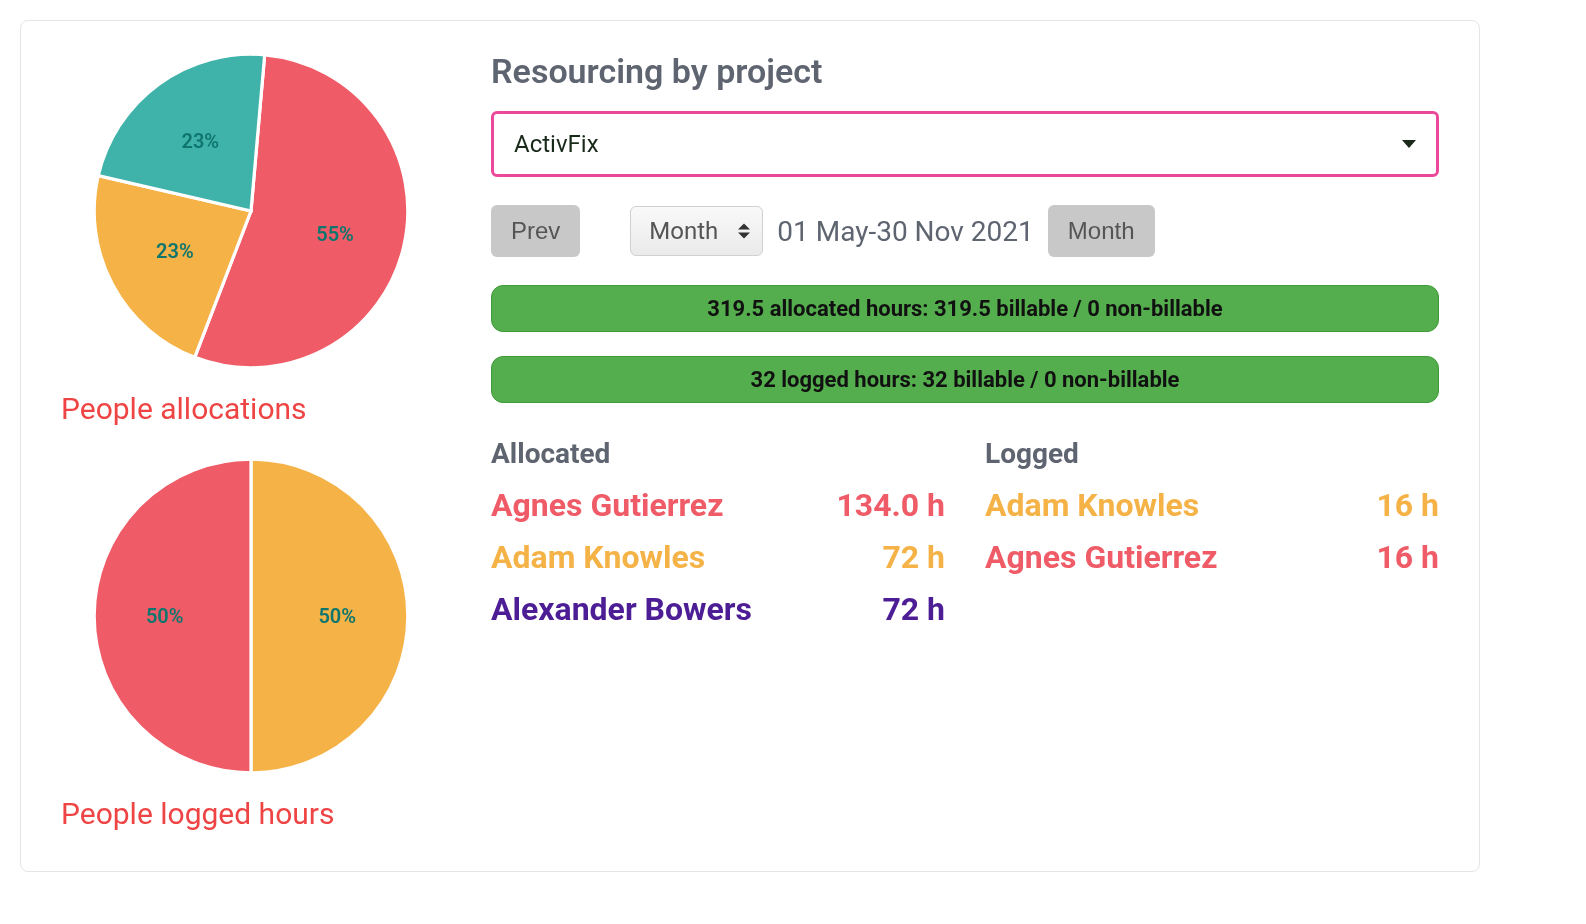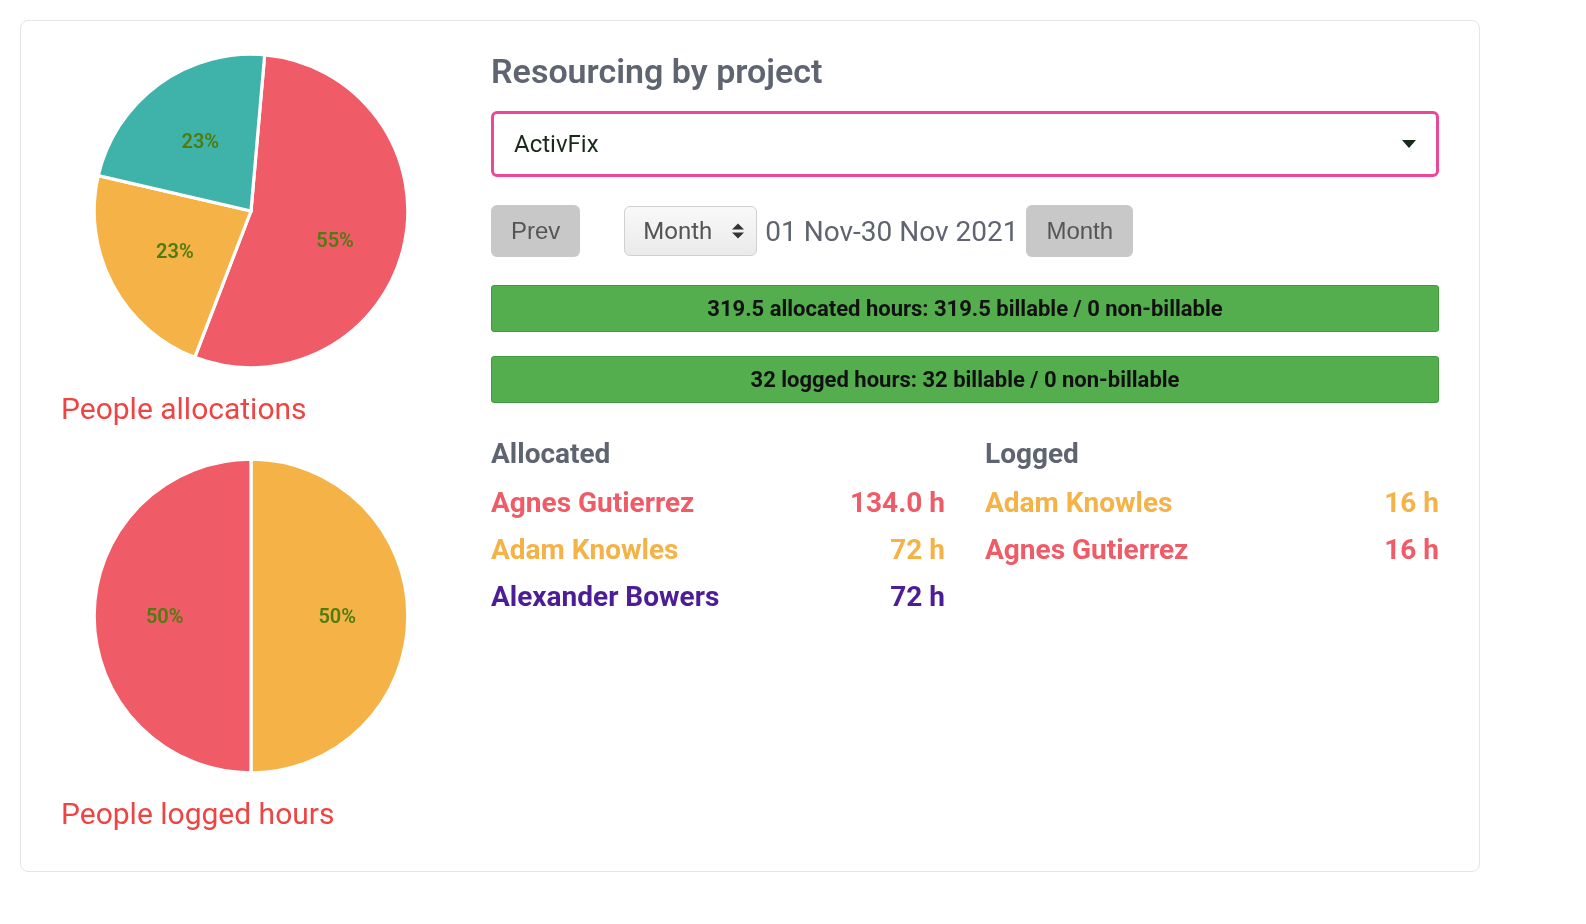--- a/index.html
+++ b/index.html
@@ -19,21 +19,21 @@
   .left-col {
     flex: 0 0 380px;
     display: flex;
     flex-direction: column;
     gap: 30px;
   }
   .pie-block { display: flex; flex-direction: column; align-items: flex-start; }
   .pie-wrap { position: relative; width: 320px; height: 320px; margin-left: 30px; }
   .pie-label {
     position: absolute;
-    color: #4d7c0f;
+    color: #0f766e;
     font-weight: 600;
     font-size: 20px;
     transform: translate(-50%, -50%);
     white-space: nowrap;
   }
   .chart-caption {
     font-size: 30px;
     color: #ef4444;
     margin-top: 20px;
     font-weight: 400;
@@ -56,21 +56,21 @@
     margin-bottom: 28px;
   }
   .project-select span { font-size: 24px; color: #1a2a1a; }
   .caret-down {
     width: 0; height: 0;
     border-left: 7px solid transparent;
     border-right: 7px solid transparent;
     border-top: 8px solid #1a2a1a;
   }
   .nav-row {
-    display: flex; align-items: center; gap: 8px;
+    display: flex; align-items: center; gap: 14px;
     margin-bottom: 28px;
   }
   .btn-grey {
     background: #c8c8c8;
     color: #555;
     font-size: 24px;
     padding: 12px 20px;
     border: none;
     border-radius: 6px;
     cursor: pointer;
@@ -90,48 +90,48 @@
     position: absolute; right: 12px; top: 50%; transform: translateY(-50%);
     display: flex; flex-direction: column; gap: 3px;
   }
   .stepper .up, .stepper .down { width:0; height:0; border-left:6px solid transparent; border-right:6px solid transparent; }
   .stepper .up { border-bottom:6px solid #333; }
   .stepper .down { border-top:6px solid #333; }
   .date-range { font-size: 28px; color: #5f6570; }
   .green-bar {
     background: #54ae4d;
     border: 1px solid #3f9a3b;
-    border-radius: 3px;
+    border-radius: 12px;
     text-align: center;
     color: #111;
     font-weight: 700;
     font-size: 22px;
     padding: 10px 0;
     margin-bottom: 24px;
   }
   .cols { display: flex; gap: 40px; margin-top: 10px;}
   .col { flex: 1; }
   .col-heading { font-size: 28px; font-weight: 700; color: #5f6570; margin-bottom: 16px; }
-  .row-item { display: flex; justify-content: space-between; font-size: 28px; font-weight: 700; margin-bottom: 14px; }
+  .row-item { display: flex; justify-content: space-between; font-size: 32px; font-weight: 700; margin-bottom: 14px; }
 </style>
 </head>
 <body>
 
 <div class="card">
 
   <div class="left-col">
 
     <div class="pie-block">
       <div class="pie-wrap">
         <svg id="pie1" viewBox="0 0 200 200" width="320" height="320">
             <path d="M 100 100 L 108.54126278927049 2.372919587008937 A 98 98 0 1 1 64.8167090574091 191.4665842723396 Z" fill="#ef5b67" stroke="#fff" stroke-width="2"></path>
             <path d="M 100 100 L 64.8167090574091 191.4665842723396 A 98 98 0 0 1 4.519358391019139 77.92179631543017 Z" fill="#f5b247" stroke="#fff" stroke-width="2"></path>
             <path d="M 100 100 L 4.519358391019139 77.92179631543017 A 98 98 0 0 1 108.54126278927048 2.372919587008937 Z" fill="#3fb3a9" stroke="#fff" stroke-width="2"></path>
           </svg>
-      <div class="pie-label" style="left: 244.023px; top: 189px;">55%</div><div class="pie-label" style="left: 83.8336px; top: 200.448px;">23%</div><div class="pie-label" style="left: 109.321px; top: 90.2216px;">23%</div></div>
+      <div class="pie-label" style="left: 244.023px; top: 183px;">55%</div><div class="pie-label" style="left: 83.8336px; top: 200.448px;">23%</div><div class="pie-label" style="left: 109.321px; top: 90.2216px;">23%</div></div>
       <div class="chart-caption">People allocations</div>
     </div>
 
     <div class="pie-block">
       <div class="pie-wrap">
         <svg id="pie2" viewBox="0 0 200 200" width="320" height="320">
             <path d="M 100 100 L 100 2 A 98 98 0 0 1 100 198 Z" fill="#f5b247" stroke="#fff" stroke-width="2"></path>
             <path d="M 100 100 L 100 198 A 98 98 0 0 1 99.99999999999999 2 Z" fill="#ef5b67" stroke="#fff" stroke-width="2"></path>
           </svg>
       <div class="pie-label" style="left: 246.24px; top: 160px;">50%</div><div class="pie-label" style="left: 73.76px; top: 160px;">50%</div></div>
@@ -150,21 +150,21 @@
 
     <div class="nav-row">
       <button class="btn-grey">Prev</button>
       <div class="period-select">
         <span>Month</span>
         <span class="stepper">
           <span class="up"></span>
             <span class="down"></span>
         </span>
       </div>
-      <div class="date-range">01 Nov-30 Nov 2021</div>
+      <div class="date-range">01 May-30 Nov 2021</div>
       <button class="btn-grey">Month</button>
     </div>
 
     <div class="green-bar">319.5 allocated hours: 319.5 billable / 0 non-billable</div>
     <div class="green-bar">32 logged hours: 32 billable / 0 non-billable</div>
 
     <div class="cols">
       <div class="col">
         <div class="col-heading">Allocated</div>
         <div id="allocated-list">

